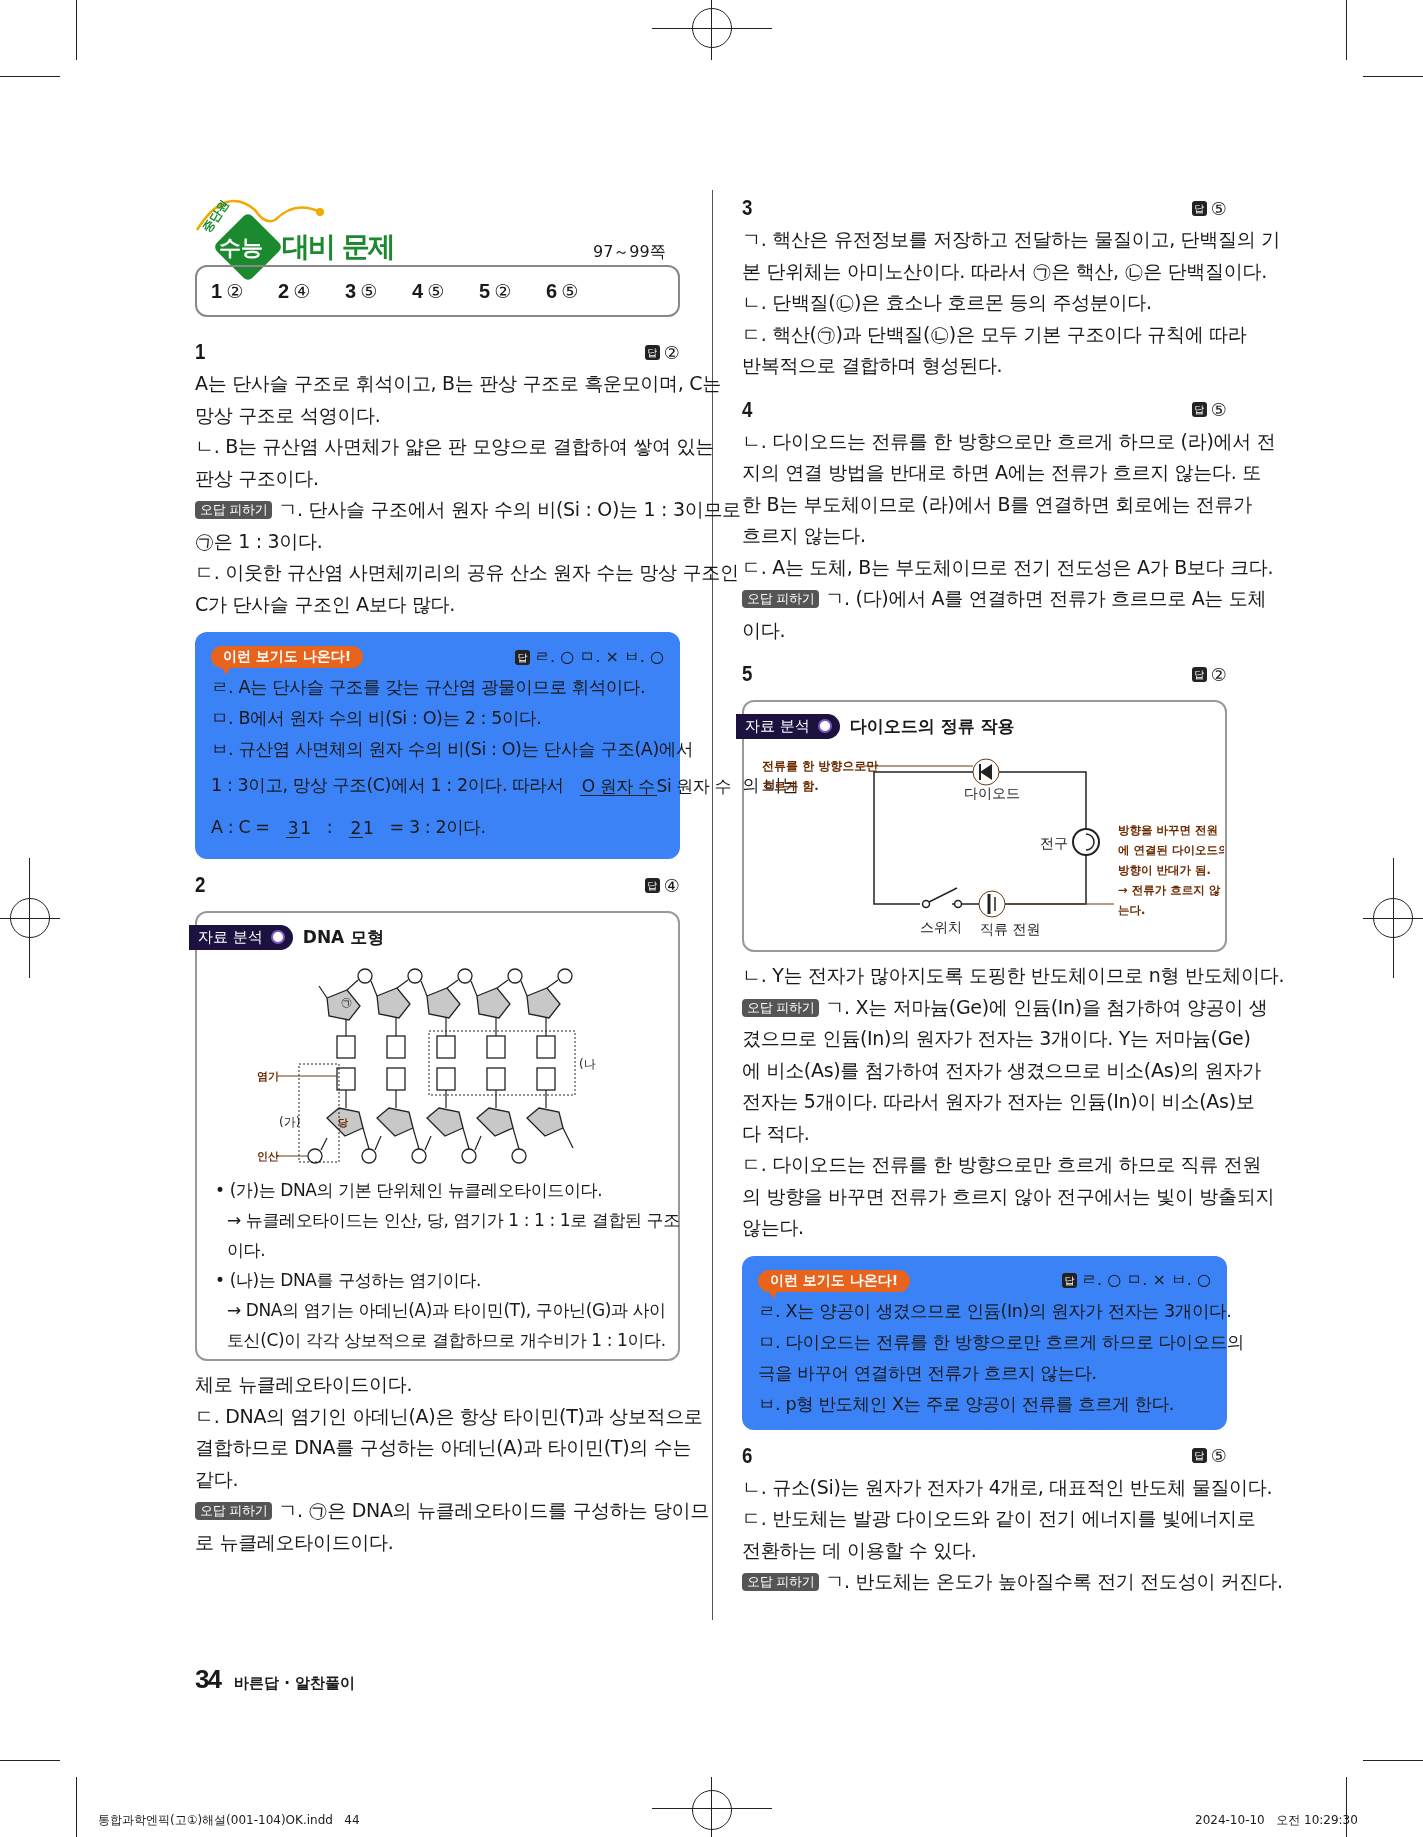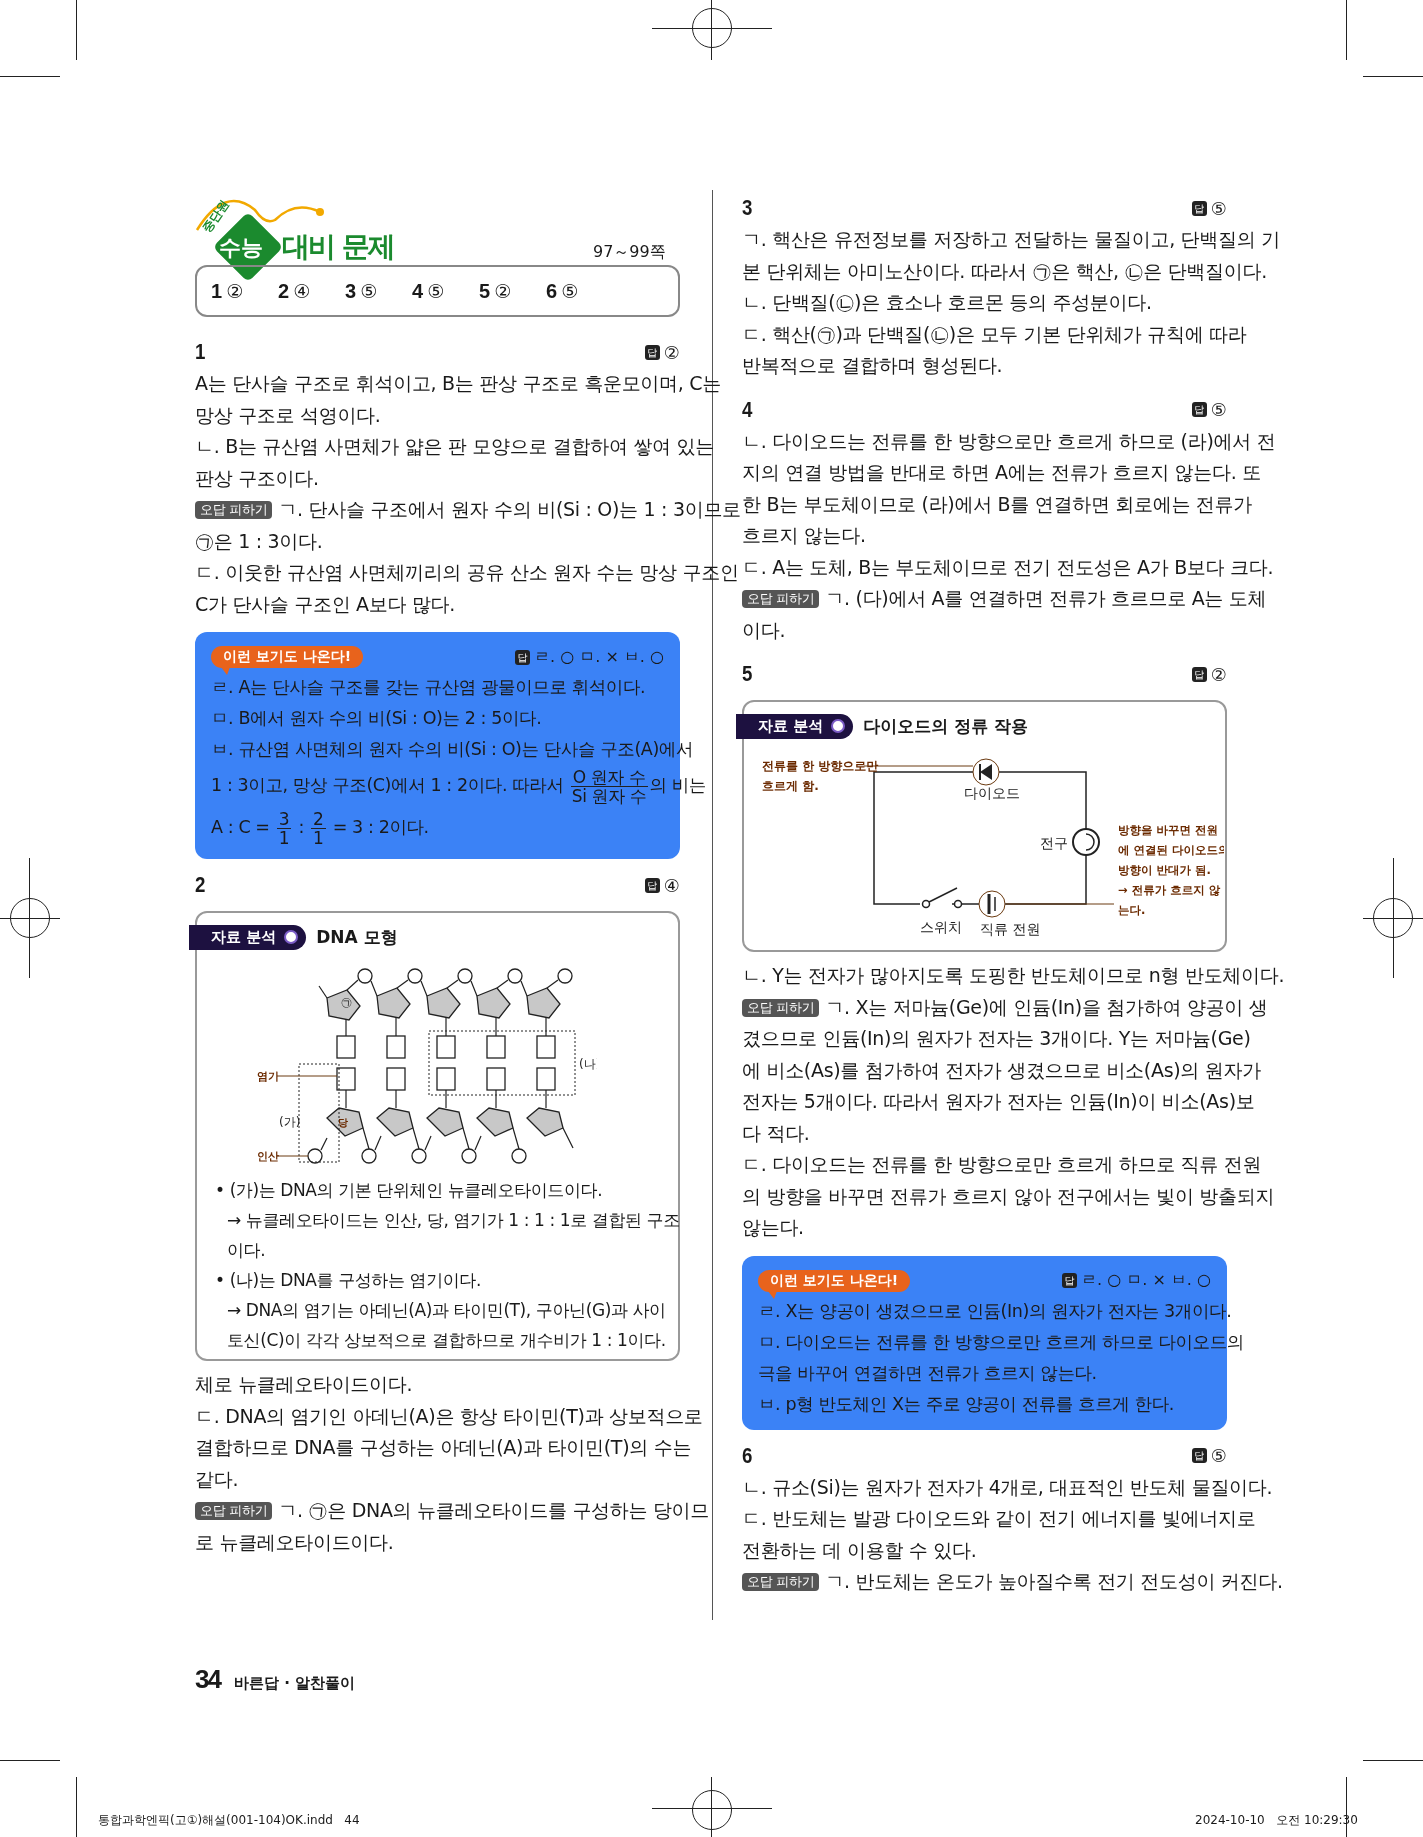--- a/index.html
+++ b/index.html
@@ -25,26 +25,26 @@
   .logo-text { position:absolute; color:#1b8a2e; font-weight:bold; font-family:"DejaVu Sans", sans-serif; }
   .answer-box { position:absolute; left:195px; top:265px; width:485px; height:52px; border:2px solid #888; border-radius:12px; box-sizing:border-box; display:flex; align-items:center; padding-left:14px; gap:0; }
   .answer-item { width:67px; font-size:19px; display:flex; gap:4px; align-items:center; }
   .answer-item b { font-family:"Liberation Sans", sans-serif; font-size:20px; }
   
   .graybox { background:#3b82f6; border-radius:12px; padding:14px 16px 10px 16px; margin:12px 0 10px 0; }
   .gb-head { display:flex; justify-content:space-between; align-items:center; margin-bottom:4px; }
   .bubble { background:#e8631c; color:#fff; font-size:14px; font-weight:bold; padding:2px 12px; border-radius:14px; position:relative; }
   .bubble:after { content:""; position:absolute; left:10px; bottom:-7px; border-left:6px solid transparent; border-right:3px solid transparent; border-top:8px solid #e8631c; }
   .gb-line { font-size:17.5px; line-height:31px; letter-spacing:-0.4px; white-space:nowrap; }
-  .frac { display:inline-flex; flex-direction:column; align-items:center; vertical-align:middle; line-height:18px; font-size:17px; margin:0 2px; }
+  .frac { display:inline-flex; flex-direction:row; align-items:center; vertical-align:middle; line-height:18px; font-size:17px; margin:0 11px; }
   .frac span:first-child { border-bottom:1px solid #222; padding:0 2px; }
   
   .abox { border:2px solid #999; border-radius:12px; position:relative; margin:10px 0 8px 0; }
   .atag { position:absolute; left:-8px; top:12px; display:flex; align-items:center; gap:10px; }
-  .atag-pill { background:#1d1140; color:#fff; font-size:15px; font-weight:bold; padding:3px 30px 3px 22px; border-radius:0 16px 16px 0; position:relative; }
+  .atag-pill { background:#1d1140; color:#fff; font-size:15px; font-weight:normal; padding:3px 30px 3px 9px; border-radius:0 16px 16px 0; position:relative; }
   .atag-pill:after { content:""; position:absolute; right:8px; top:5px; width:14px; height:14px; border-radius:50%; background:#fff; border:2px solid #7b5cc6; box-sizing:border-box; }
   .atag-title { font-size:17px; font-weight:bold; }
   .bullet { font-size:17px; line-height:30px; letter-spacing:-0.4px; white-space:nowrap; }
   .footer-text { font-size:12px; }
   .note { color:#6b2a00; font-size:12px; font-weight:bold; line-height:20px; }
 </style>
 </head>
 <body>
 
 <div class="crop" style="left:76px;top:0;width:1px;height:60px;"></div>
@@ -276,21 +276,21 @@
   <div class="qhead">
     <span class="qnum">3</span>
     <span class="ans">
         <span class="dap">답</span>
         <span>⑤</span>
       </span>
   </div>
   <p class="line">ㄱ. 핵산은 유전정보를 저장하고 전달하는 물질이고, 단백질의 기</p>
   <p class="line">본 단위체는 아미노산이다. 따라서 ㉠은 핵산, ㉡은 단백질이다.</p>
   <p class="line">ㄴ. 단백질(㉡)은 효소나 호르몬 등의 주성분이다.</p>
-  <p class="line">ㄷ. 핵산(㉠)과 단백질(㉡)은 모두 기본 단위체가 규칙에 따라</p>
+  <p class="line">ㄷ. 핵산(㉠)과 단백질(㉡)은 모두 기본 구조이다 규칙에 따라</p>
   <p class="line">반복적으로 결합하며 형성된다.</p>
 
   <div class="qhead" style="margin-top:12px;">
     <span class="qnum">4</span>
     <span class="ans">
         <span class="dap">답</span>
         <span>⑤</span>
       </span>
   </div>
   <p class="line">ㄴ. 다이오드는 전류를 한 방향으로만 흐르게 하므로 (라)에서 전</p>

